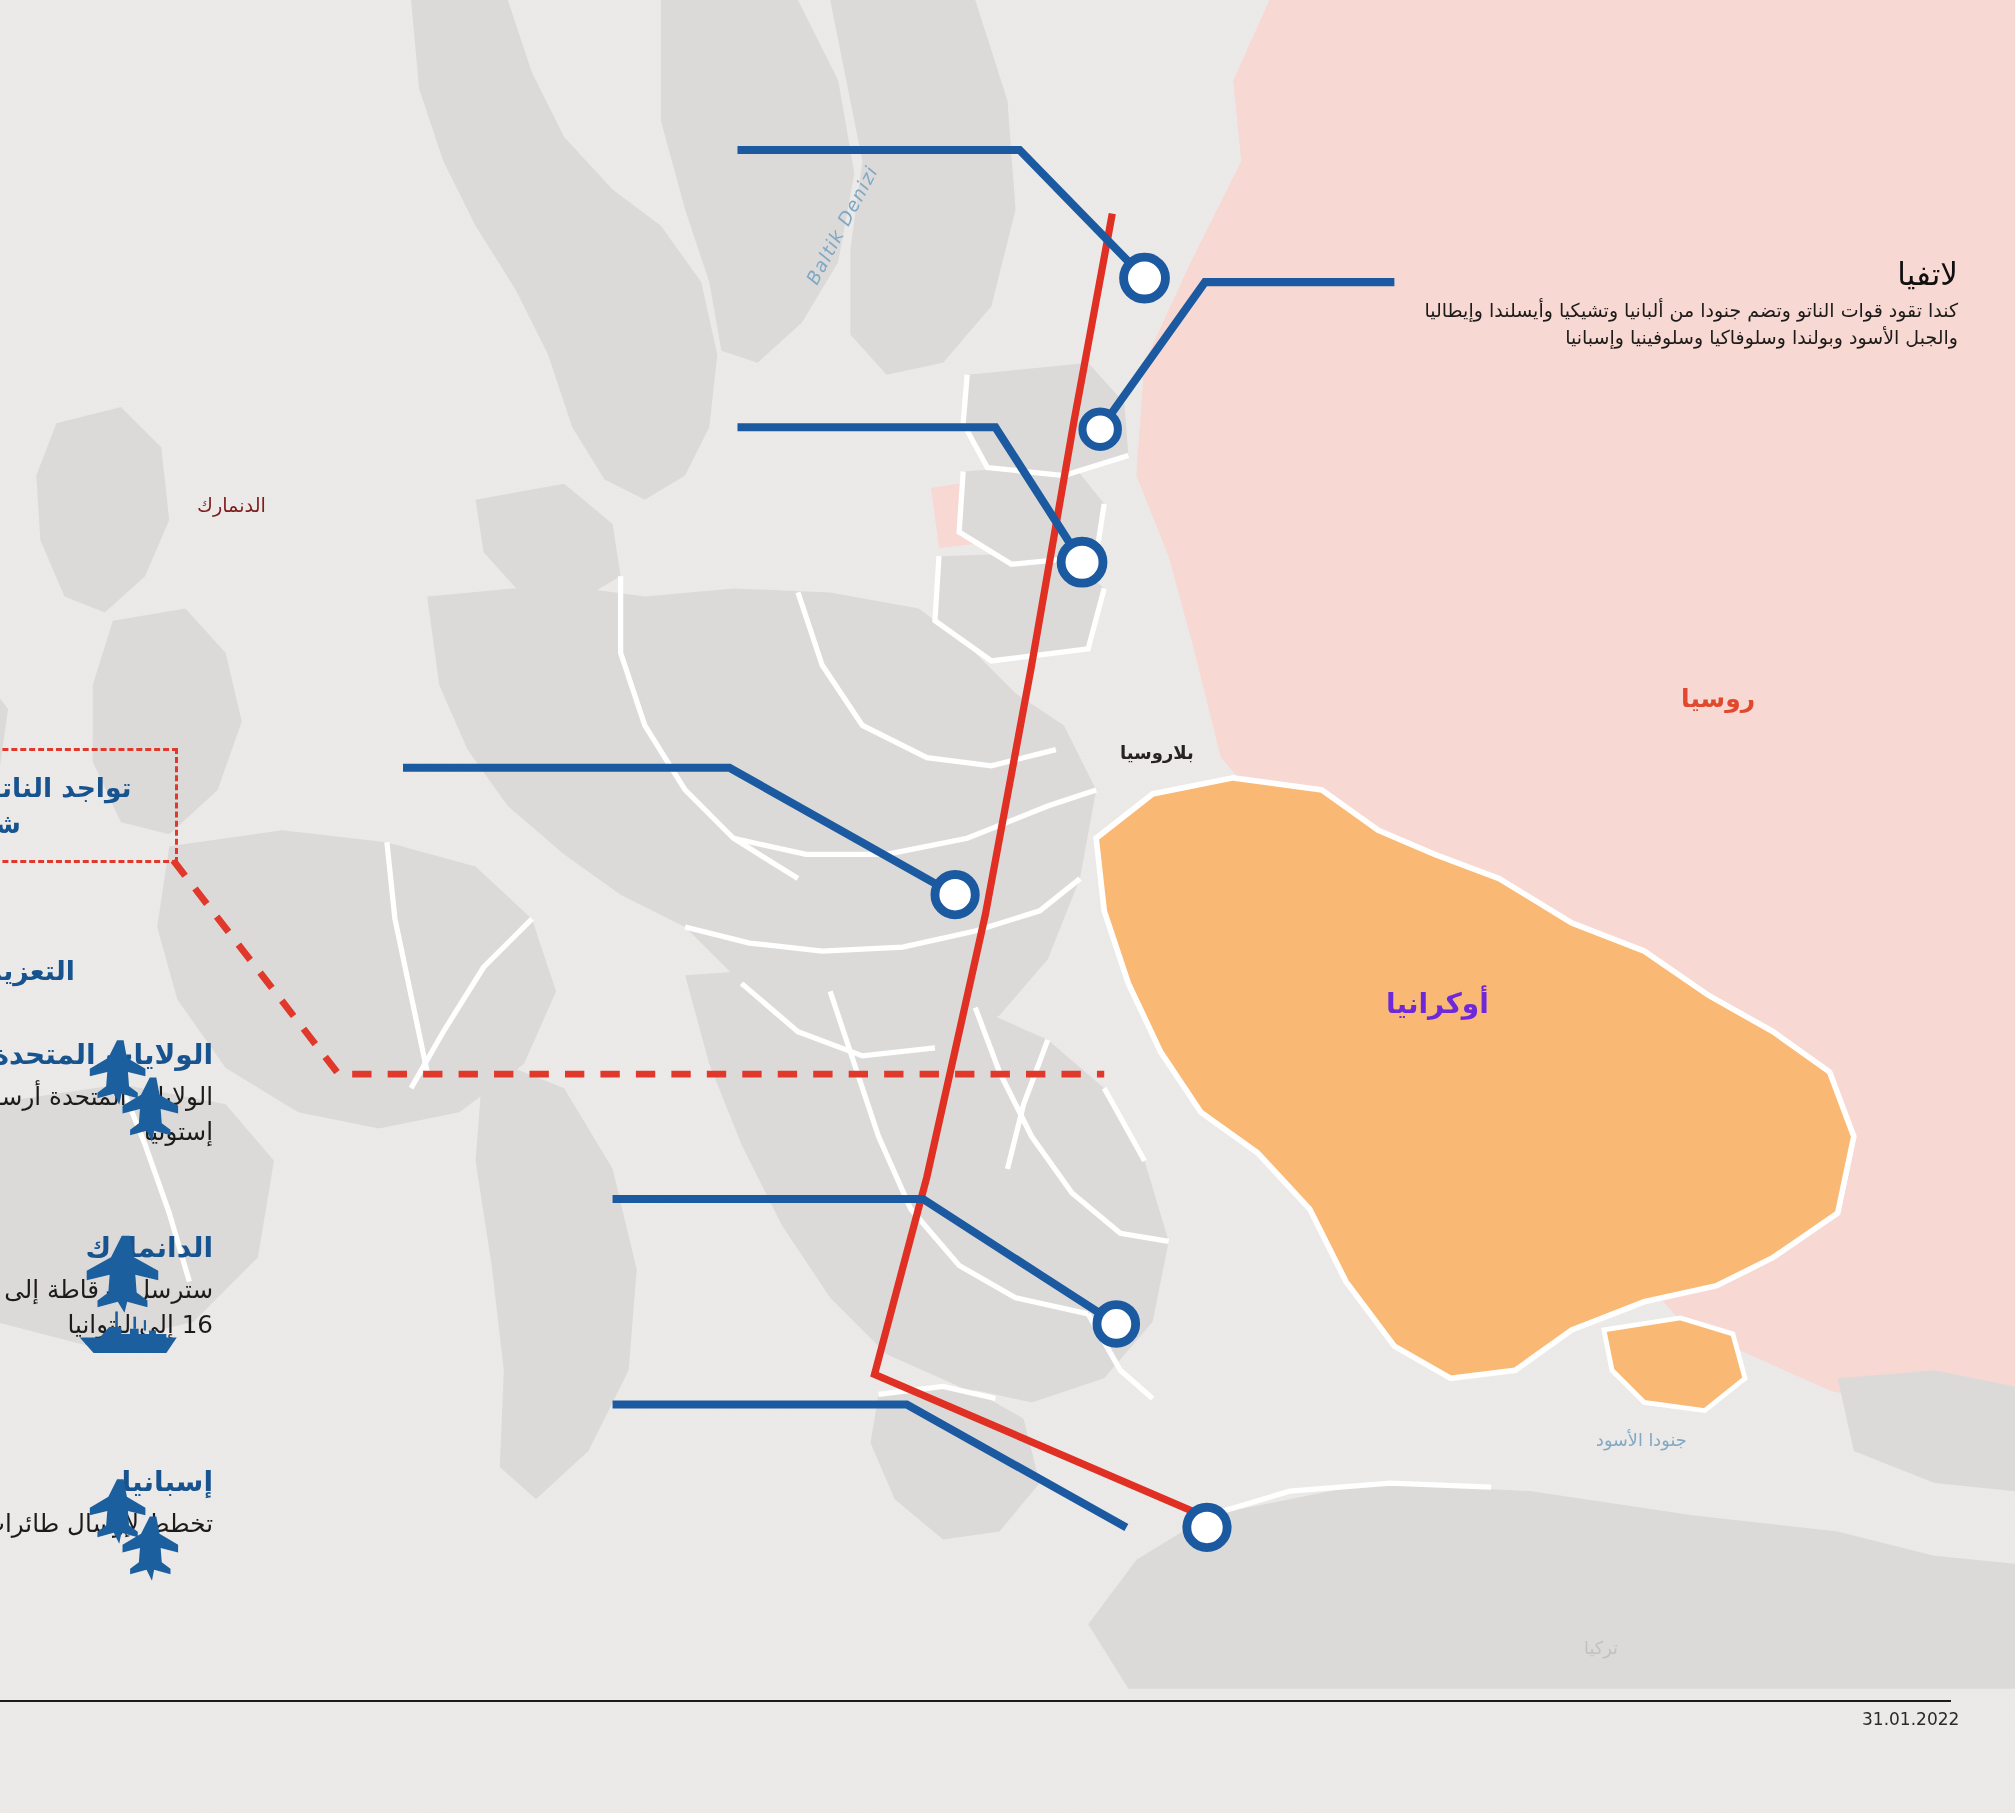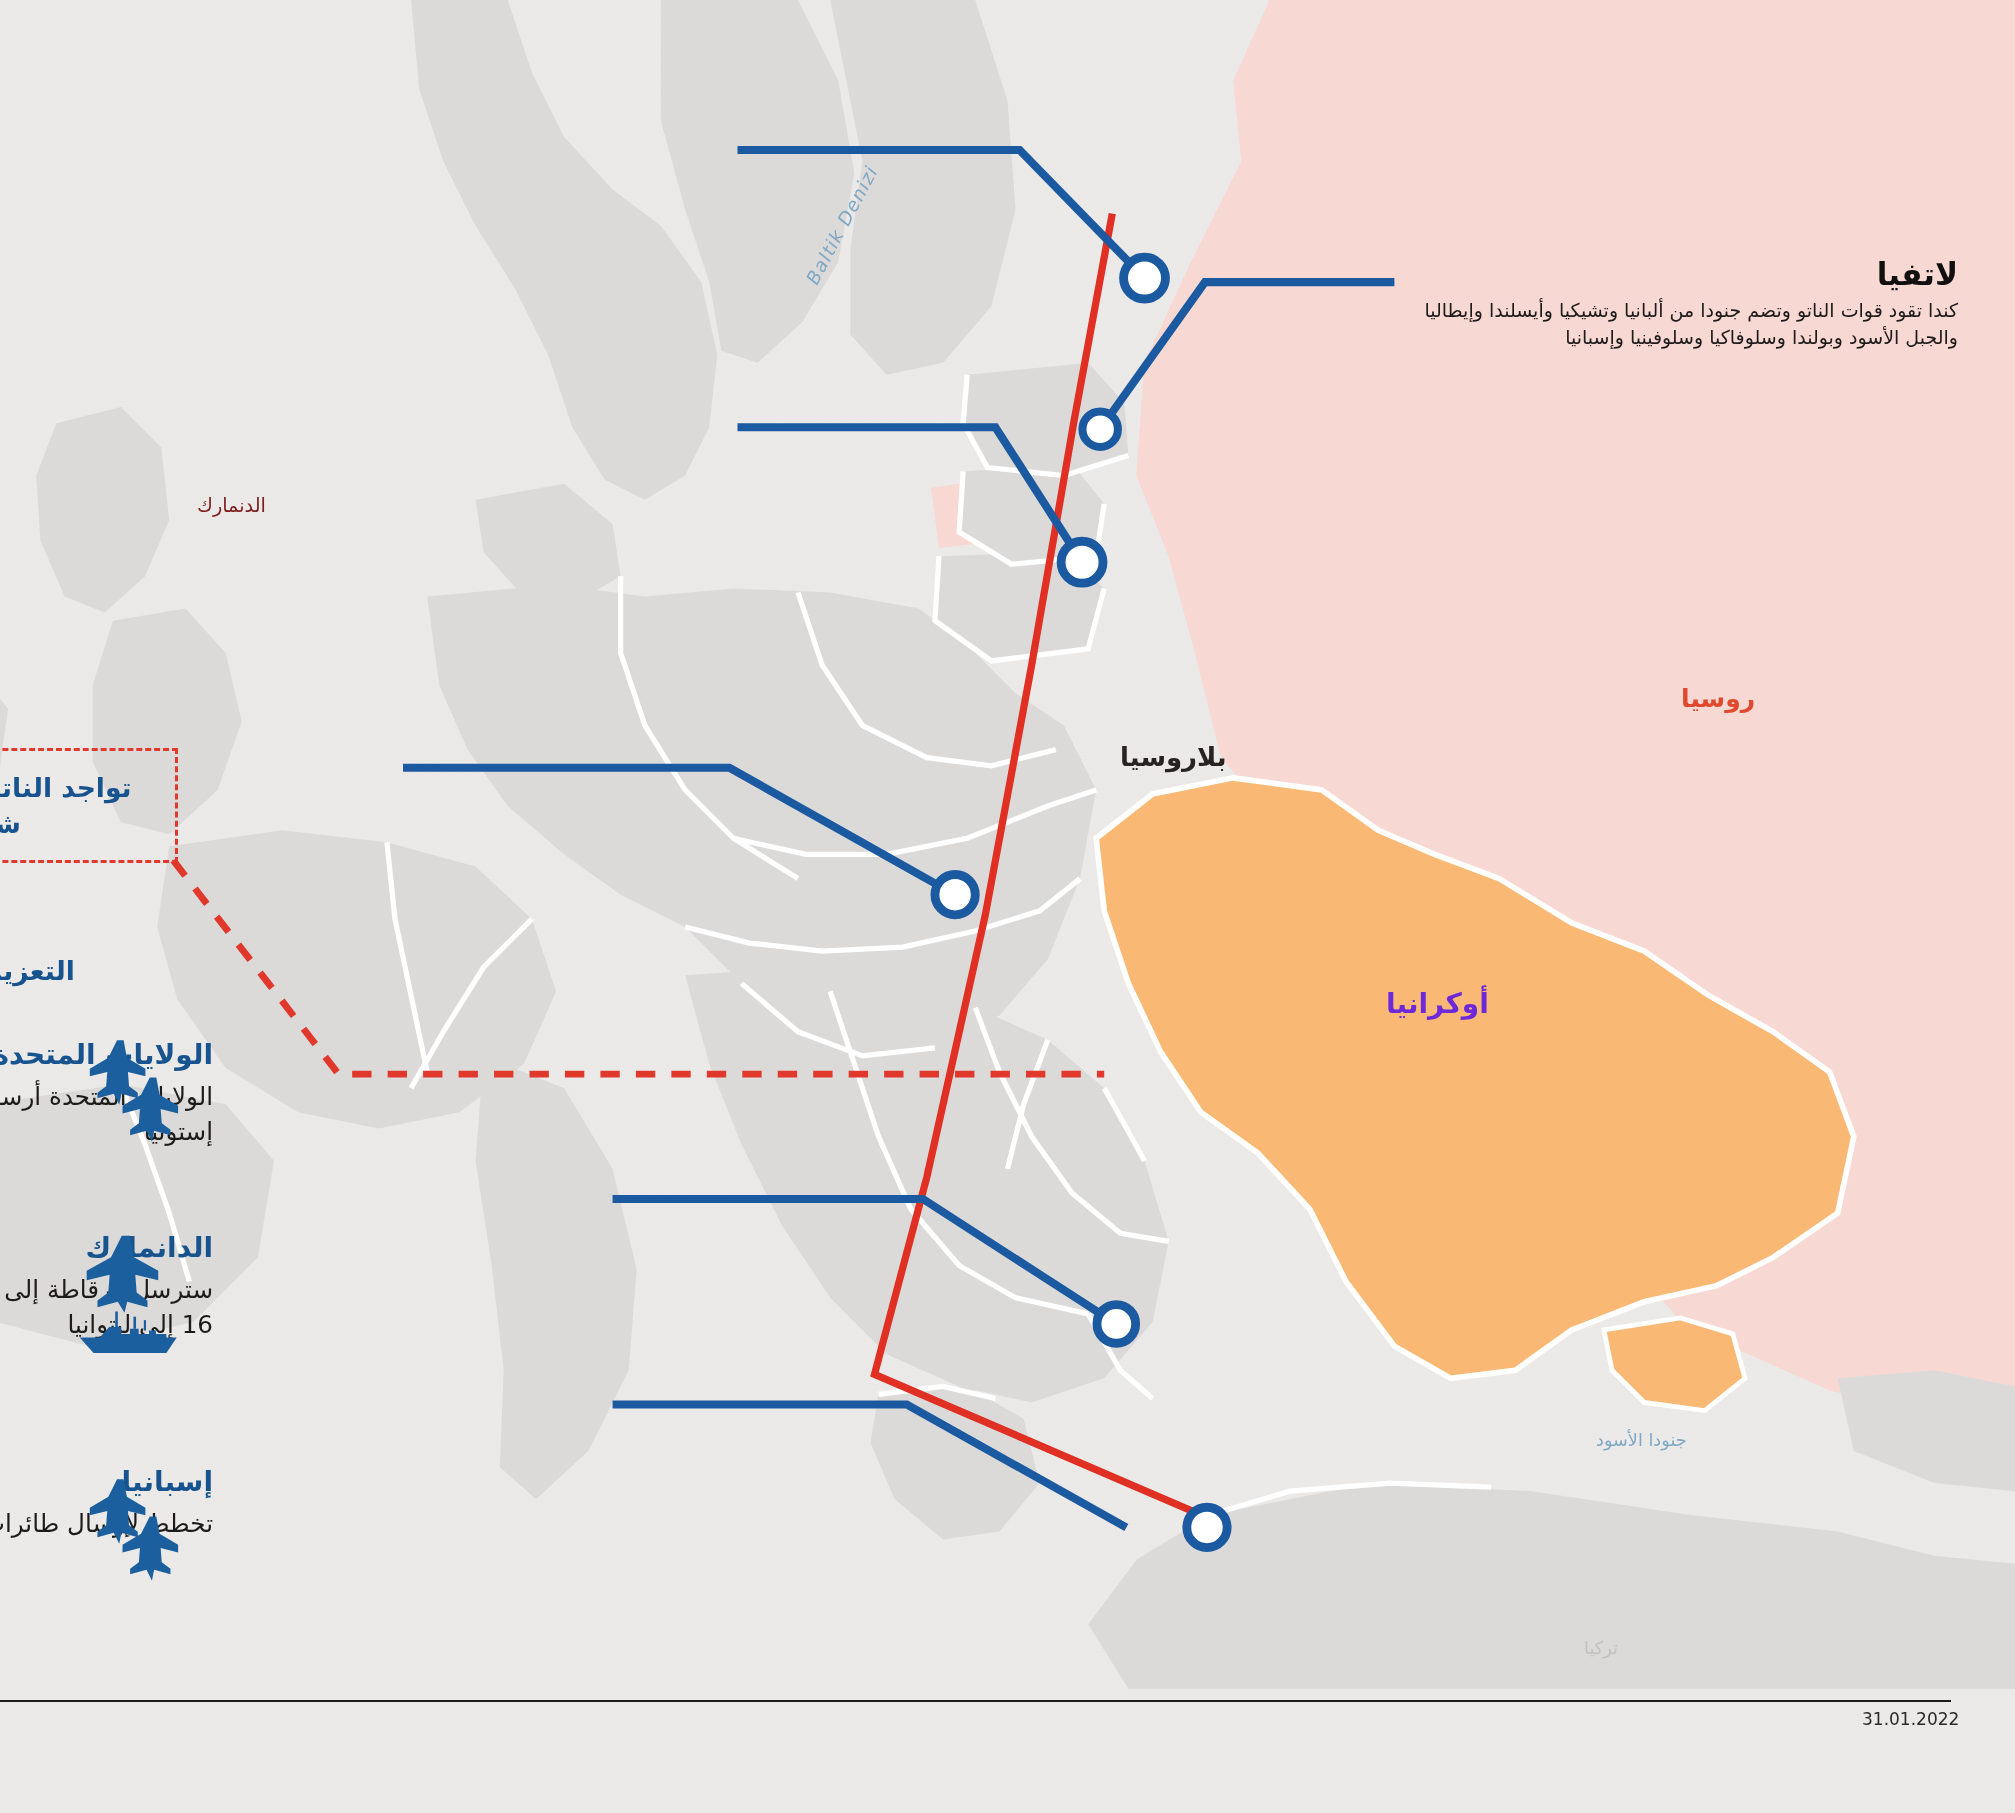--- a/index.html
+++ b/index.html
@@ -13,21 +13,21 @@
     width:3224px;height:1814px;
     overflow:hidden;
     background:#e9e7e6;
   }
   
   #mapsvg{position:absolute;left:0;top:0;width:3224px;height:1814px;}
 
   
   .cal{position:absolute;text-align:right;direction:rtl;}
   .cal .ttl{
-    font-weight:bold;color:#12100f;line-height:1.05;
+    font-weight:normal;color:#12100f;line-height:1.05;
     font-size:31px;letter-spacing:-0.4px;margin-bottom:6.4px;
   }
   .cal .bdy{
     color:#1d1b1a;font-size:19px;line-height:1.42;font-weight:400;
   }
   .seal{position:absolute;direction:rtl;color:#7fa8c4;font-style:italic;}
   .ctryl{position:absolute;direction:rtl;font-weight:bold;}
 
   
   #legendbox{
@@ -194,21 +194,21 @@
       <circle cx="5730" cy="1065" r="44" fill="#ffffff" stroke="#1b5aa0" stroke-width="20"></circle>
       <circle cx="5685" cy="1395" r="52" fill="#ffffff" stroke="#1b5aa0" stroke-width="22"></circle>
       <circle cx="5370" cy="2220" r="50" fill="#ffffff" stroke="#1b5aa0" stroke-width="22"></circle>
       <circle cx="5770" cy="3285" r="48" fill="#ffffff" stroke="#1b5aa0" stroke-width="22"></circle>
       <circle cx="5995" cy="3790" r="50" fill="#ffffff" stroke="#1b5aa0" stroke-width="22"></circle>
     </g>
   </svg>
 
   <div class="ctryl" style="left:2890px;top:684px;font-size:25px;color:#e1492f;">روسيا</div>
 
-  <div class="ctryl" style="left:2329px;top:742px;font-size:26px;color:#262322;">بلاروسيا</div>
+  <div class="ctryl" style="left:2329px;top:742px;font-size:18px;color:#262322;">بلاروسيا</div>
 
   <div class="ctryl" style="left:2595px;top:987px;font-size:28px;color:#6d28d9;">أوكرانيا</div>
 
   <div class="ctryl" style="left:1406px;top:494px;font-size:19.3px;color:#7f1d1d;font-weight:400;">الدنمارك</div>
 
   <div class="ctryl" style="left:2793px;top:1638px;font-size:17.7px;color:#c3c1c0;font-weight:400;">تركيا</div>
 
   <div class="seal" style="left:2805px;top:1430px;font-size:17.7px;font-style:normal;">جنودا الأسود</div>
 
   <div class="seal" style="left:2011px;top:278px;font-size:18.5px;direction:ltr;

